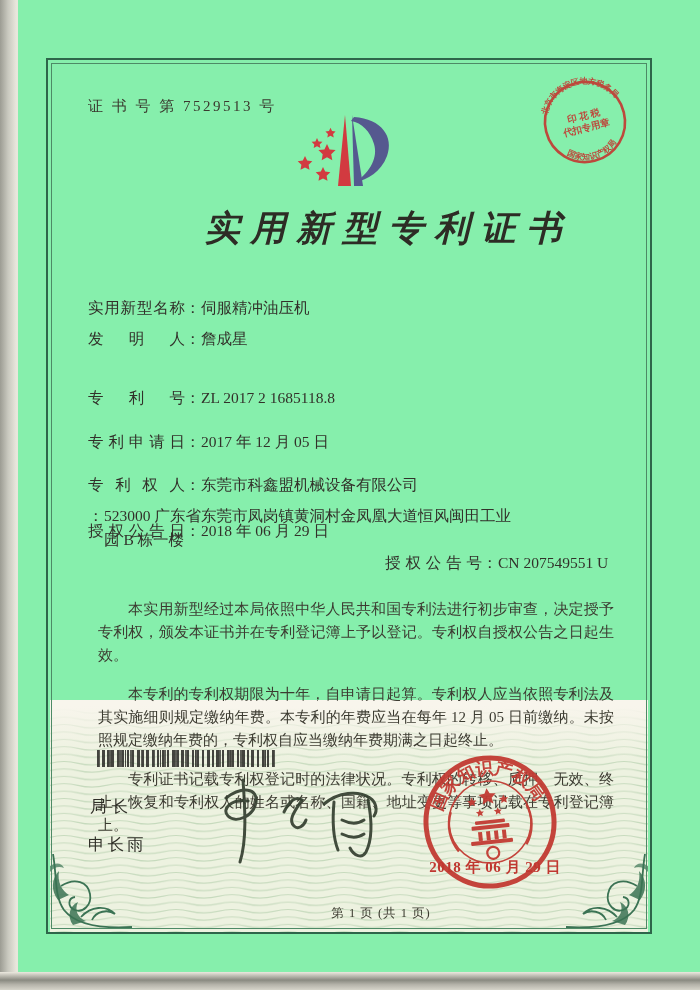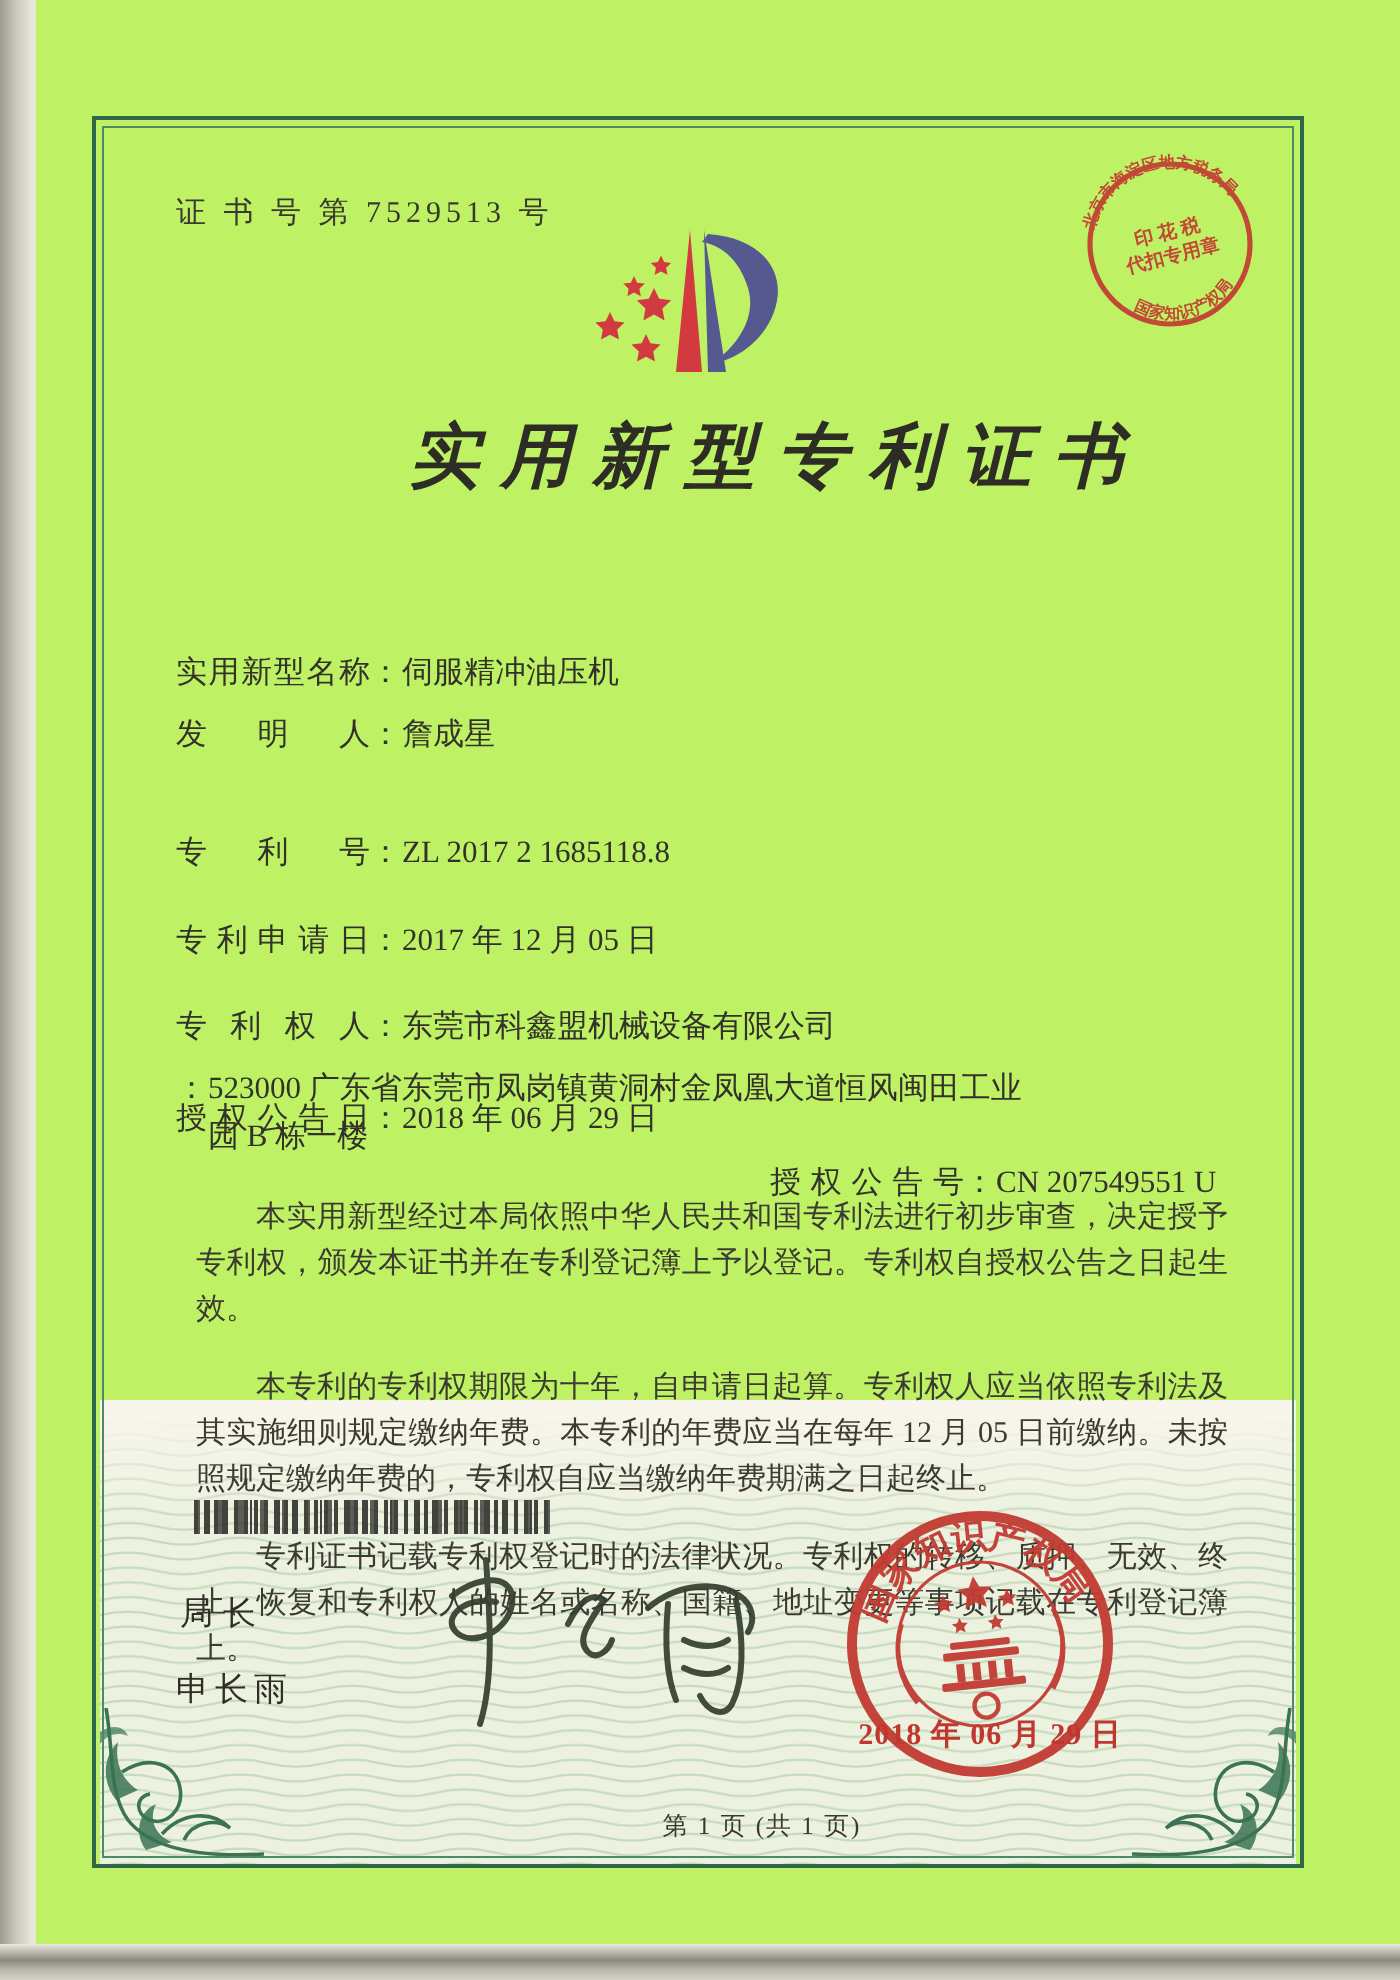--- a/index.html
+++ b/index.html
@@ -1,17 +1,17 @@
 <!DOCTYPE html>
 <html><head>
 <meta charset="utf-8">
 <style>
   * { margin:0; padding:0; box-sizing:border-box; }
   body { font-family:"Liberation Serif","DejaVu Serif",serif; background:#e9e8e1; }
-  .canvas { position:relative; width:700px; height:990px; background:#bef264; overflow:hidden; }
+  .canvas { position:relative; width:700px; height:990px; background:#86efac; overflow:hidden; }
 
   
   .scan-left  { position:absolute; left:0; top:0; width:18px; height:990px;
                 background:linear-gradient(to right,#9c9c93,#c9c9bf 45%,#e9e6dc 90%); }
   .scan-bottom{ position:absolute; left:0; bottom:0; width:700px; height:18px;
                 background:linear-gradient(to bottom,#ece9df 0%,#8a8a81 45%,#b5b3aa 70%,#d6d4ca 100%); }
 
   
   .frame { position:absolute; left:46px; top:58px; width:606px; height:876px;
            border:2.5px solid #2e664a; }
@@ -35,21 +35,21 @@
 
   
   .tax-stamp { position:absolute; left:537px; top:74px; width:96px; height:96px;
                transform:rotate(-14deg); opacity:.92; }
   .main-seal { position:absolute; left:420px; top:752px; width:140px; height:140px; opacity:.95; }
   .seal-date { position:absolute; left:420px; top:858px; width:150px; text-align:center;
                color:#c03730; font-size:15px; letter-spacing:.5px; font-weight:600; }
 
   
   .row { position:absolute; left:88px; display:flex; font-size:15.5px; color:#32312a;
-         line-height:1.55;margin-top:29px; }
+         line-height:1.55; }
   .lbl { display:inline-block; width:97px; text-align:justify; text-align-last:justify; }
   .colon { width:16px; }
   .val { white-space:nowrap; }
   .val.wrap { white-space:normal; width:418px; }
 
   
   .body-text { position:absolute; left:82px; top:582px; width:548px; font-size:15px;
                line-height:23px; color:#3c3b31; text-align:justify; }
   .body-text p { text-indent:2em; margin:16px; }
 

